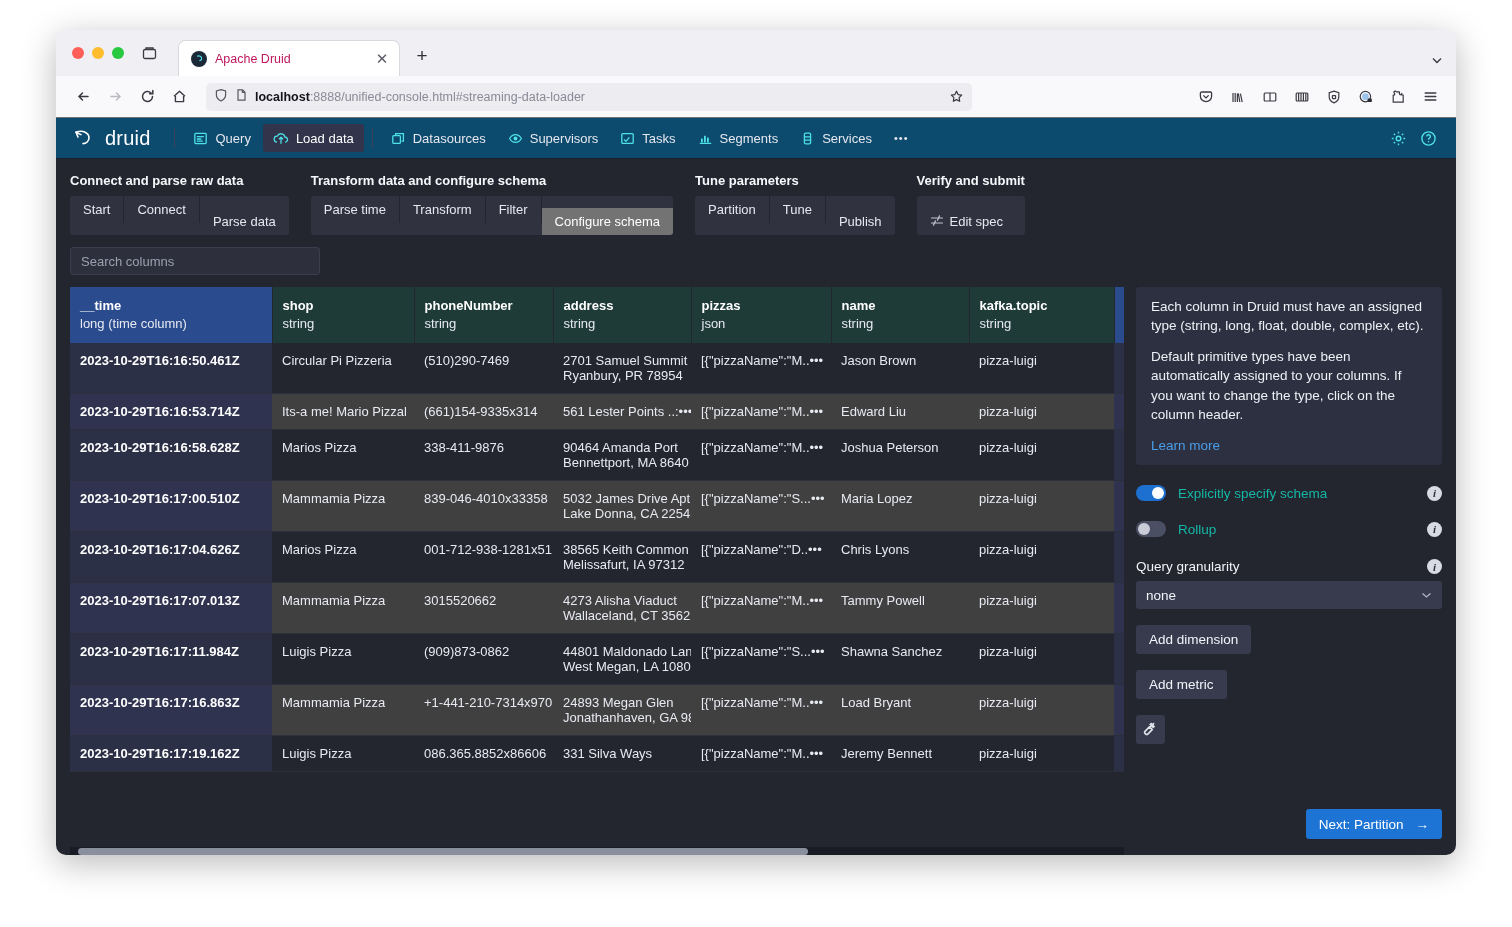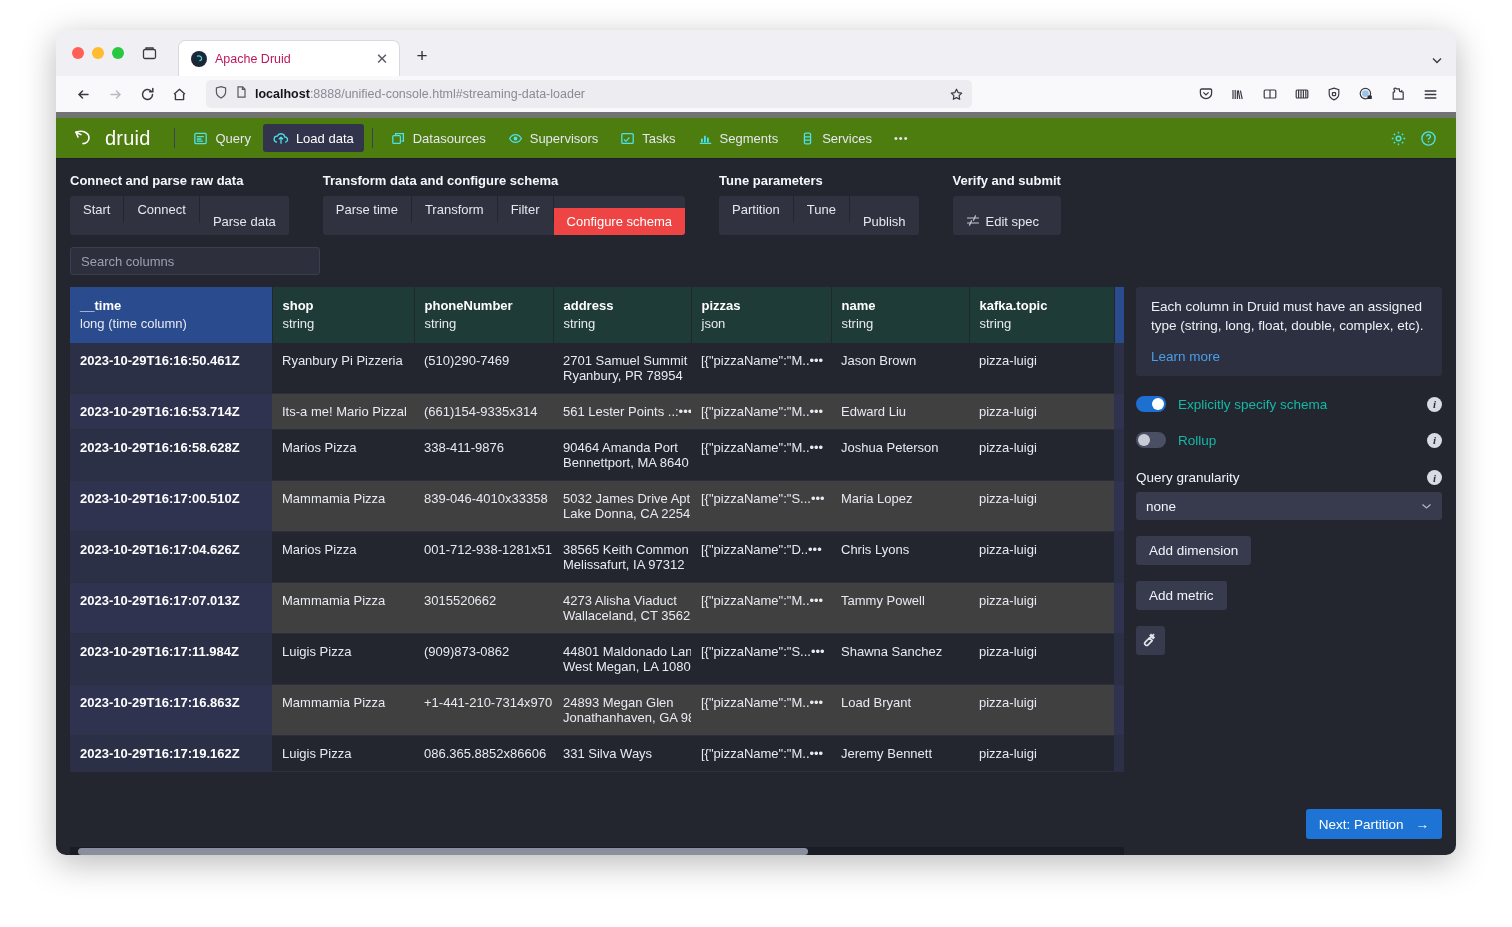--- a/index.html
+++ b/index.html
@@ -62,21 +62,21 @@
   }
   .tab-close { width: 18px; height: 18px; display:flex; align-items:center; justify-content:center; color:#5b5b66; font-size: 15px; line-height: 1; }
   .new-tab { width: 28px; height: 28px; display: flex; align-items: center; justify-content: center;
              margin: 0 0 6px 8px; color: #31313a; font-size: 19px; font-weight: 300; }
   .tabstrip-right { position: absolute; right: 12px; bottom: 6px; display: flex; align-items: center; }
   .chev-down { color: #3b3b45; font-size: 13px; }
 
   .navbar {
     height: 42px;
     background: #f9f9fb;
-    border-bottom: 6px solid #737373;
+    border-bottom: 1px solid #737373;
     display: flex; align-items: center;
     padding: 0 12px;
     gap: 2px;
   }
   .navbtn {
     width: 30px; height: 30px; border-radius: 5px;
     display: flex; align-items: center; justify-content: center;
     color: #3a3a42;
   }
   .navbtn.disabled { color: #b9b9c2; }
@@ -100,21 +100,21 @@
   
   .app {
     position: absolute;
     left: 0; top: 88px;
     width: 1400px; height: 737px;
     background: #23252f;
     color: #f5f8fa;
   }
   .druid-nav {
     height: 41px;
-    background: #4d7c0f;
+    background: #0c4a6e;
     display: flex; align-items: center;
     padding: 0 14px;
     gap: 2px;
     border-bottom: 1px solid #1d1f2b;
   }
   .brand {
     display: flex; align-items: center; gap: 7px;
     padding: 0 10px 0 2px;
     margin-right: 6px;
   }
@@ -129,38 +129,38 @@
   }
   .nav-item.active { background: #31344a; color: #ffffff; }
   .nav-item .ico { color: #4de1e8; display:flex; align-items:center; }
   .nav-spacer { flex: 1; }
   .nav-right-ico { width: 28px; height: 28px; display:flex; align-items:center; justify-content:center; color:#4de1e8; }
 
   
   .steps {
     padding: 14px 14px 0 14px;
     display: flex;
-    gap: 12px;
+    gap: 0px;
   }
   .step-group { margin-right: 22px; }
   .step-group-title {
     font-size: 13px; font-weight: bold; color: #f5f8fa;
     margin-bottom: 8px; white-space: nowrap;
   }
   .step-btns { display: flex; background: #30323f; border-radius: 3px; overflow: hidden; }
   .step-btn {
     height: 27px; padding: 0 13px;
     display: flex; align-items: center; gap: 6px;
     font-size: 13px; color: #e6e8ef;
     background: #30323f;
     border-right: 1px solid #23252f;
     white-space: nowrap;
   }
   .step-btn:last-child { border-right: none; margin-top: 12px; }
-  .step-btn.active { background: #ef4444; color: #fff; }
+  .step-btn.active { background: #737373; color: #fff; }
 
   
   .body-wrap {
     display: flex;
     padding: 12px 14px 0 14px;
     gap: 12px;
     height: calc(100% - 41px - 75px);
   }
   .left-col { flex: 1; min-width: 0; display: flex; flex-direction: column; }
   .search-box {
@@ -667,21 +667,21 @@
                 </th>
                 <th class="timecol">
                   
                   
                 </th>
               </tr>
             </thead>
             <tbody>
               <tr>
                 <td class="timecell">2023-10-29T16:16:50.461Z</td>
-                <td>Ryanbury Pi Pizzeria</td>
+                <td>Circular Pi Pizzeria</td>
                 <td>(510)290-7469</td>
                 <td><span>2701 Samuel Summit </span><span class="addr2">Ryanbury, PR 78954</span></td>
                 <td>[{"pizzaName":"M..•••</td>
                 <td>Jason Brown</td>
                 <td>pizza-luigi</td>
                 <td class="idcell">0</td>
               </tr>
               <tr class="alt">
                 <td class="timecell">2023-10-29T16:16:53.714Z</td>
                 <td>Its-a me! Mario Pizzal</td>
@@ -766,20 +766,21 @@
           </table>
           <div class="hscroll-track">
             <div class="hscroll-thumb"></div>
           </div>
         </div>
       </div>
 
       <div class="right-col">
         <div class="info-card">
           <p>Each column in Druid must have an assigned type (string, long, float, double, complex, etc).</p>
+          <p>Default primitive types have been automatically assigned to your columns. If you want to change the type, click on the column header.</p>
           <p class="learn-more">Learn more</p>
         </div>
 
         <div class="ctl-row">
           <div class="switch on">
               <div class="knob"></div>
             </div>
           <span class="ctl-label">Explicitly specify schema</span>
           <span class="info-dot">i</span>
         </div>

